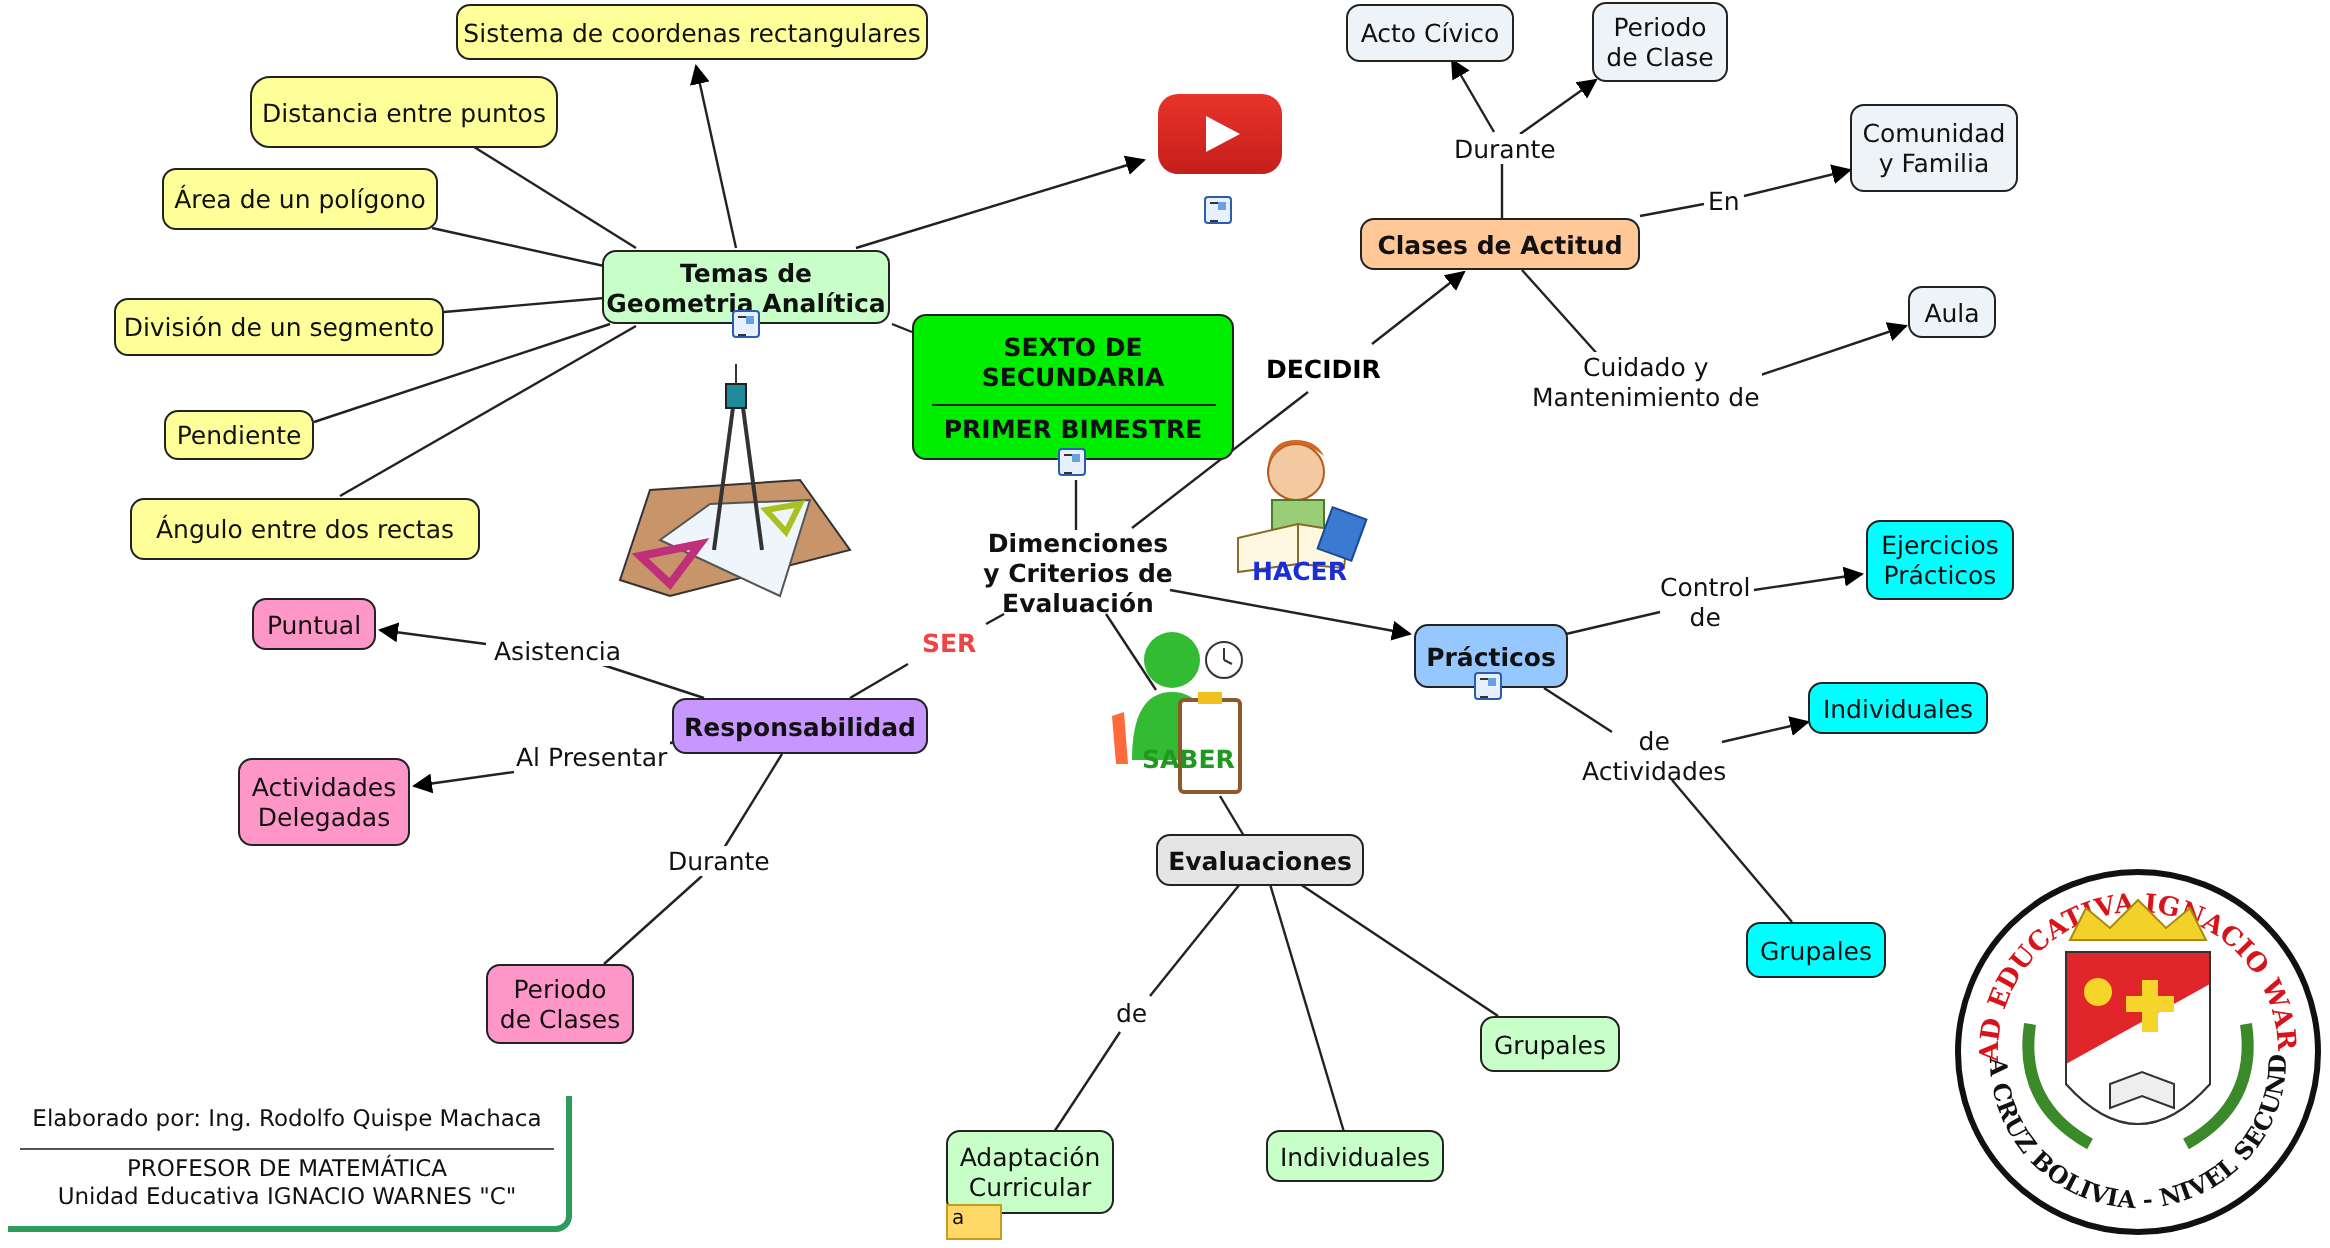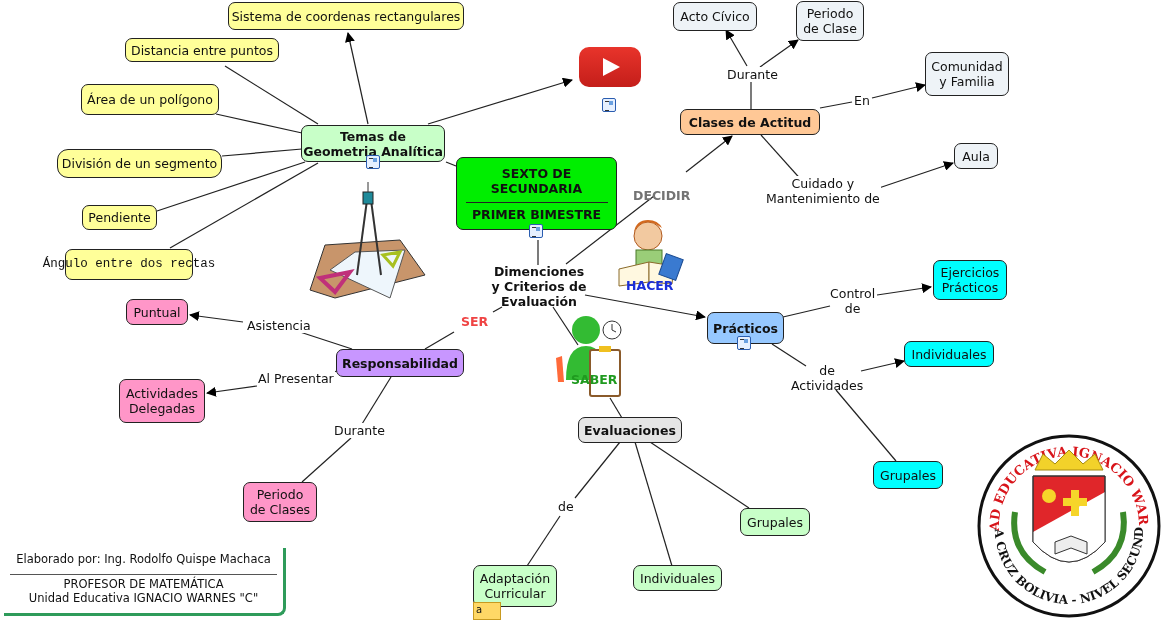--- a/index.html
+++ b/index.html
@@ -83,25 +83,25 @@
     <line x1="553" y1="307" x2="578" y2="345"></line>
     <line x1="610" y1="398" x2="622" y2="418"></line>
     <line x1="620" y1="442" x2="575" y2="498"></line>
     <line x1="560" y1="516" x2="527" y2="566"></line>
     <line x1="635" y1="442" x2="672" y2="566"></line>
     <line x1="650" y1="442" x2="749" y2="508"></line>
   </g>
 </svg>
 
 <div class="node yellow" style="left:228px;top:2px;width:236px;height:28px;">Sistema de coordenas rectangulares</div>
-<div class="node yellow" style="left:125px;top:38px;width:154px;height:24px;">Distancia entre puntos</div>
+<div class="node yellow" style="left:125px;top:38px;width:154px;height:36px;border-radius:10px;">Distancia entre puntos</div>
 <div class="node yellow" style="left:81px;top:84px;width:138px;height:31px;">Área de un polígono</div>
-<div class="node yellow" style="left:57px;top:149px;width:165px;height:29px;border-radius:11px;">División de un segmento</div>
+<div class="node yellow" style="left:57px;top:149px;width:165px;height:29px;">División de un segmento</div>
 <div class="node yellow" style="left:82px;top:205px;width:75px;height:25px;">Pendiente</div>
-<div class="node yellow" style="left:65px;top:249px;width:128px;height:31px;font-family:Liberation Mono, monospace;">Ángulo entre dos rectas</div>
+<div class="node yellow" style="left:65px;top:249px;width:175px;height:31px;">Ángulo entre dos rectas</div>
 
 <div class="node mint bold" style="left:301px;top:125px;width:144px;height:37px;">
   <span>Temas de</span>
   <span>Geometria Analítica</span>
 </div>
 <div class="doc-icon" style="left:366px;top:155px;"></div>
 
 <svg class="clip" style="left:305px;top:180px;" width="125" height="120" viewBox="0 0 125 120">
   <polygon points="5,110 20,65 95,60 120,95 30,118" fill="#c8956b" stroke="#333"></polygon>
   <polygon points="25,90 50,72 100,70 85,118" fill="#eef6fc" stroke="#555"></polygon>
@@ -123,21 +123,21 @@
   <span>PRIMER BIMESTRE</span>
 </div>
 <div class="doc-icon" style="left:529px;top:224px;"></div>
 
 <div class="big-lbl" style="left:489px;top:264px;width:100px;">
   <div>Dimenciones</div>
   <div>y Criterios de</div>
   <div>Evaluación</div>
 </div>
 
-<div class="big-lbl" style="left:633px;top:188px;color:#737373;">DECIDIR</div>
+<div class="big-lbl" style="left:633px;top:177px;color:#000000;">DECIDIR</div>
 
 <svg class="clip" style="left:614px;top:214px;" width="70" height="80" viewBox="0 0 70 80">
   <circle cx="34" cy="22" r="14" fill="#f2c9a0" stroke="#b05a20"></circle>
   <path d="M20 18 Q30 0 48 14 Q44 6 34 6 Q22 6 20 18z" fill="#d2691e"></path>
   <rect x="22" y="36" width="26" height="18" fill="#9acd78" stroke="#4a7a2a"></rect>
   <polygon points="5,55 35,48 35,68 5,72" fill="#fff8e0" stroke="#8a6a2a"></polygon>
   <polygon points="35,48 60,52 58,70 35,68" fill="#fff8e0" stroke="#8a6a2a"></polygon>
   <rect x="48" y="42" width="18" height="22" fill="#3a7ad0" stroke="#1a4a90" transform="rotate(20 57 53)"></rect>
 </svg>
 <div class="big-lbl" style="left:626px;top:278px;color:#1a2ed8;">HACER</div>

